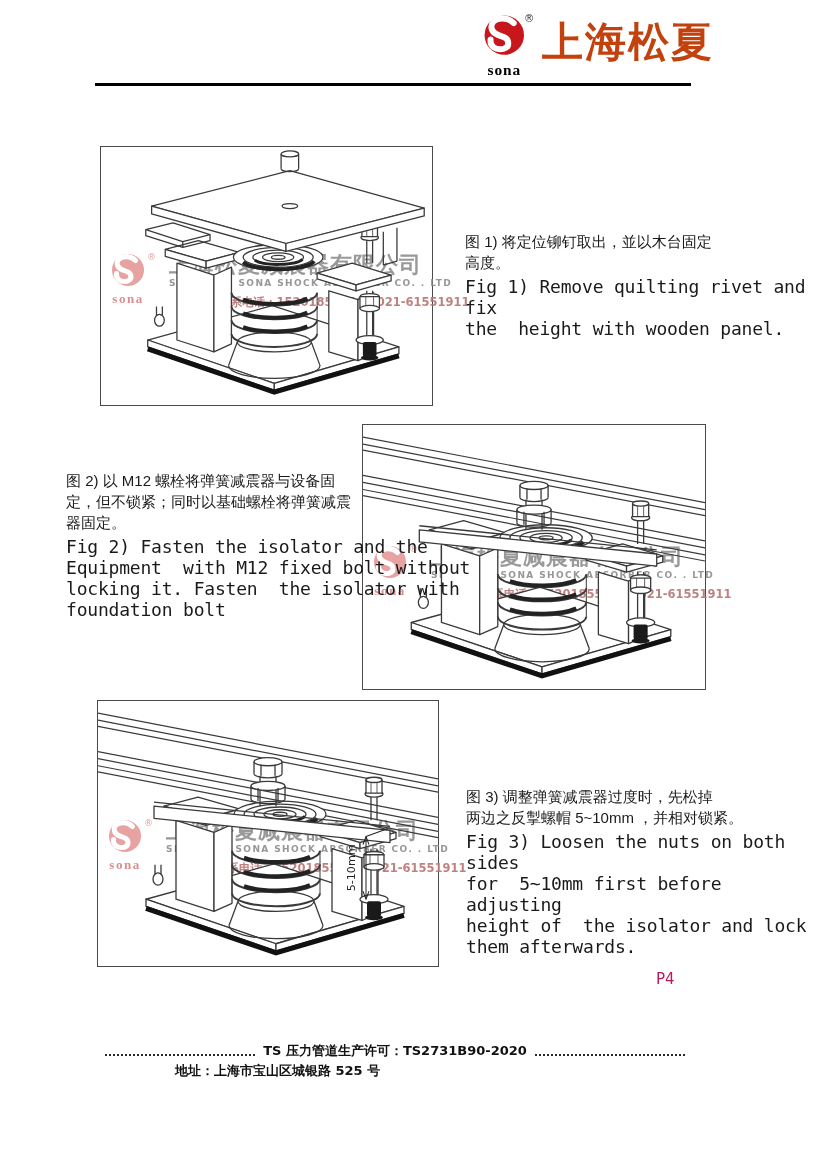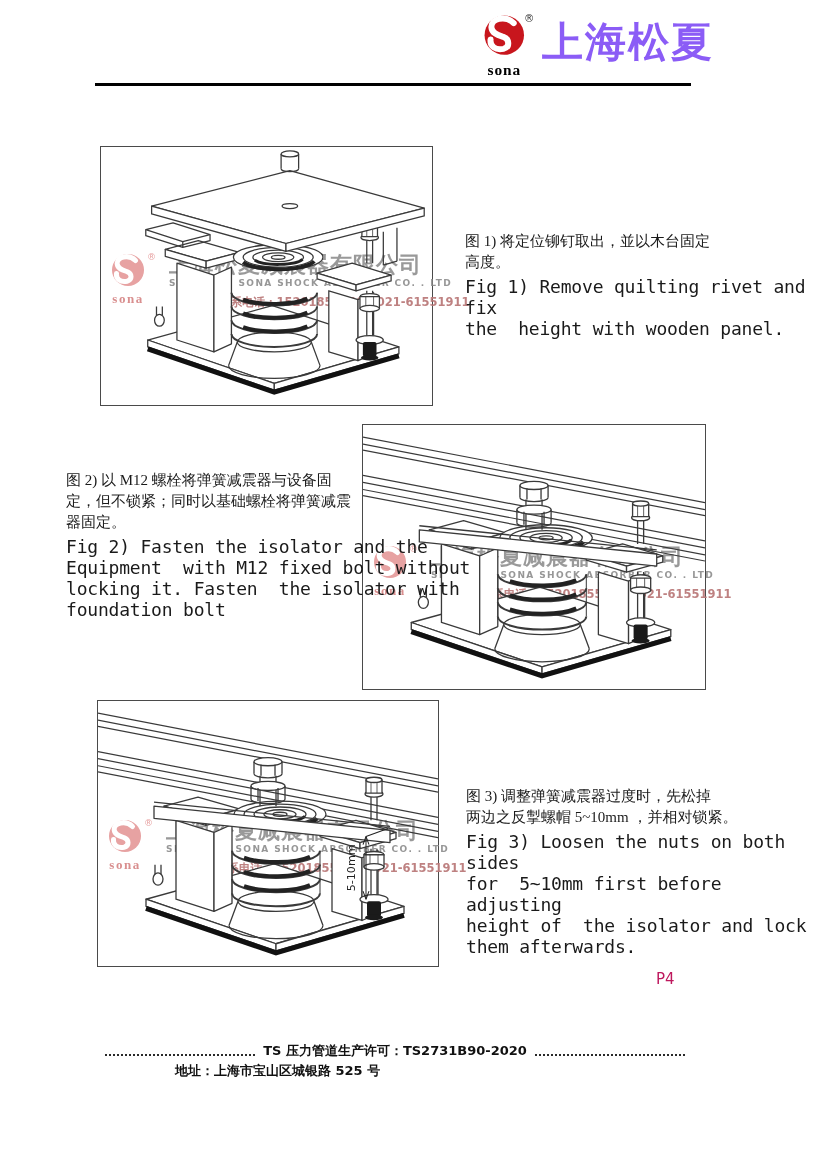--- a/index.html
+++ b/index.html
@@ -2,21 +2,21 @@
 <html><head>
 <meta charset="utf-8">
 <style>
   html,body{margin:0;padding:0;background:#ffffff;}
   .page{position:relative;width:813px;height:1149px;background:#fff;overflow:hidden;
         font-family:"DejaVu Sans","Liberation Sans",sans-serif;color:#1a1a1a;}
 
   
   .brand-wrap{position:absolute;left:478px;top:12px;display:flex;align-items:flex-start;}
   .brand-logo{width:56px;height:72px;}
-  .brand-cn{font-size:41px;font-weight:900;letter-spacing:2px;color:#8b5cf6;
+  .brand-cn{font-size:41px;font-weight:900;letter-spacing:2px;color:#c2410c;
             line-height:60px;margin-left:8px;white-space:nowrap;}
   .hr-rule{position:absolute;left:95px;top:83px;width:596px;height:3px;background:#000;}
 
   
   .fig{position:absolute;border:1px solid #4a4a4a;background:#fff;}
   .fig-art{position:absolute;left:0;top:0;width:100%;height:100%;}
   #fig1{left:100px;top:146px;width:331px;height:258px;}
   #fig2{left:362px;top:424px;width:342px;height:264px;}
   #fig3{left:97px;top:700px;width:340px;height:265px;}
 
@@ -27,21 +27,21 @@
   .wm-cn{font-size:22px;font-weight:700;letter-spacing:1px;color:rgba(135,135,135,.85);
          white-space:nowrap;line-height:24px;}
   .wm-en{font-size:9px;font-weight:700;letter-spacing:1.4px;color:rgba(140,140,140,.9);
          white-space:nowrap;margin-top:1px;}
   .wm-phone{font-size:11.5px;font-weight:700;color:rgba(186,122,122,.95);
             white-space:nowrap;margin-top:7px;margin-left:50px;}
 
   
   .step{position:absolute;}
   .step-cn{font-size:15px;line-height:21px;white-space:pre-wrap;
-           font-family:Liberation Serif, serif;}
+           font-family:Liberation Sans, sans-serif;}
   .step-en{font-size:18px;line-height:21px;white-space:pre-wrap;letter-spacing:-0.2px;
            font-family:"DejaVu Sans Mono","Liberation Mono",monospace;margin-top:3px;}
   #step1{left:465px;top:231px;}
   #step2{left:66px;top:470px;}
   #step3{left:466px;top:786px;}
 
   .page-num{position:absolute;left:656px;top:970px;font-size:15px;color:#be185d;}
 
   
   .footer{position:absolute;left:105px;top:1042px;width:580px;font-weight:700;font-size:13px;color:#111;}

